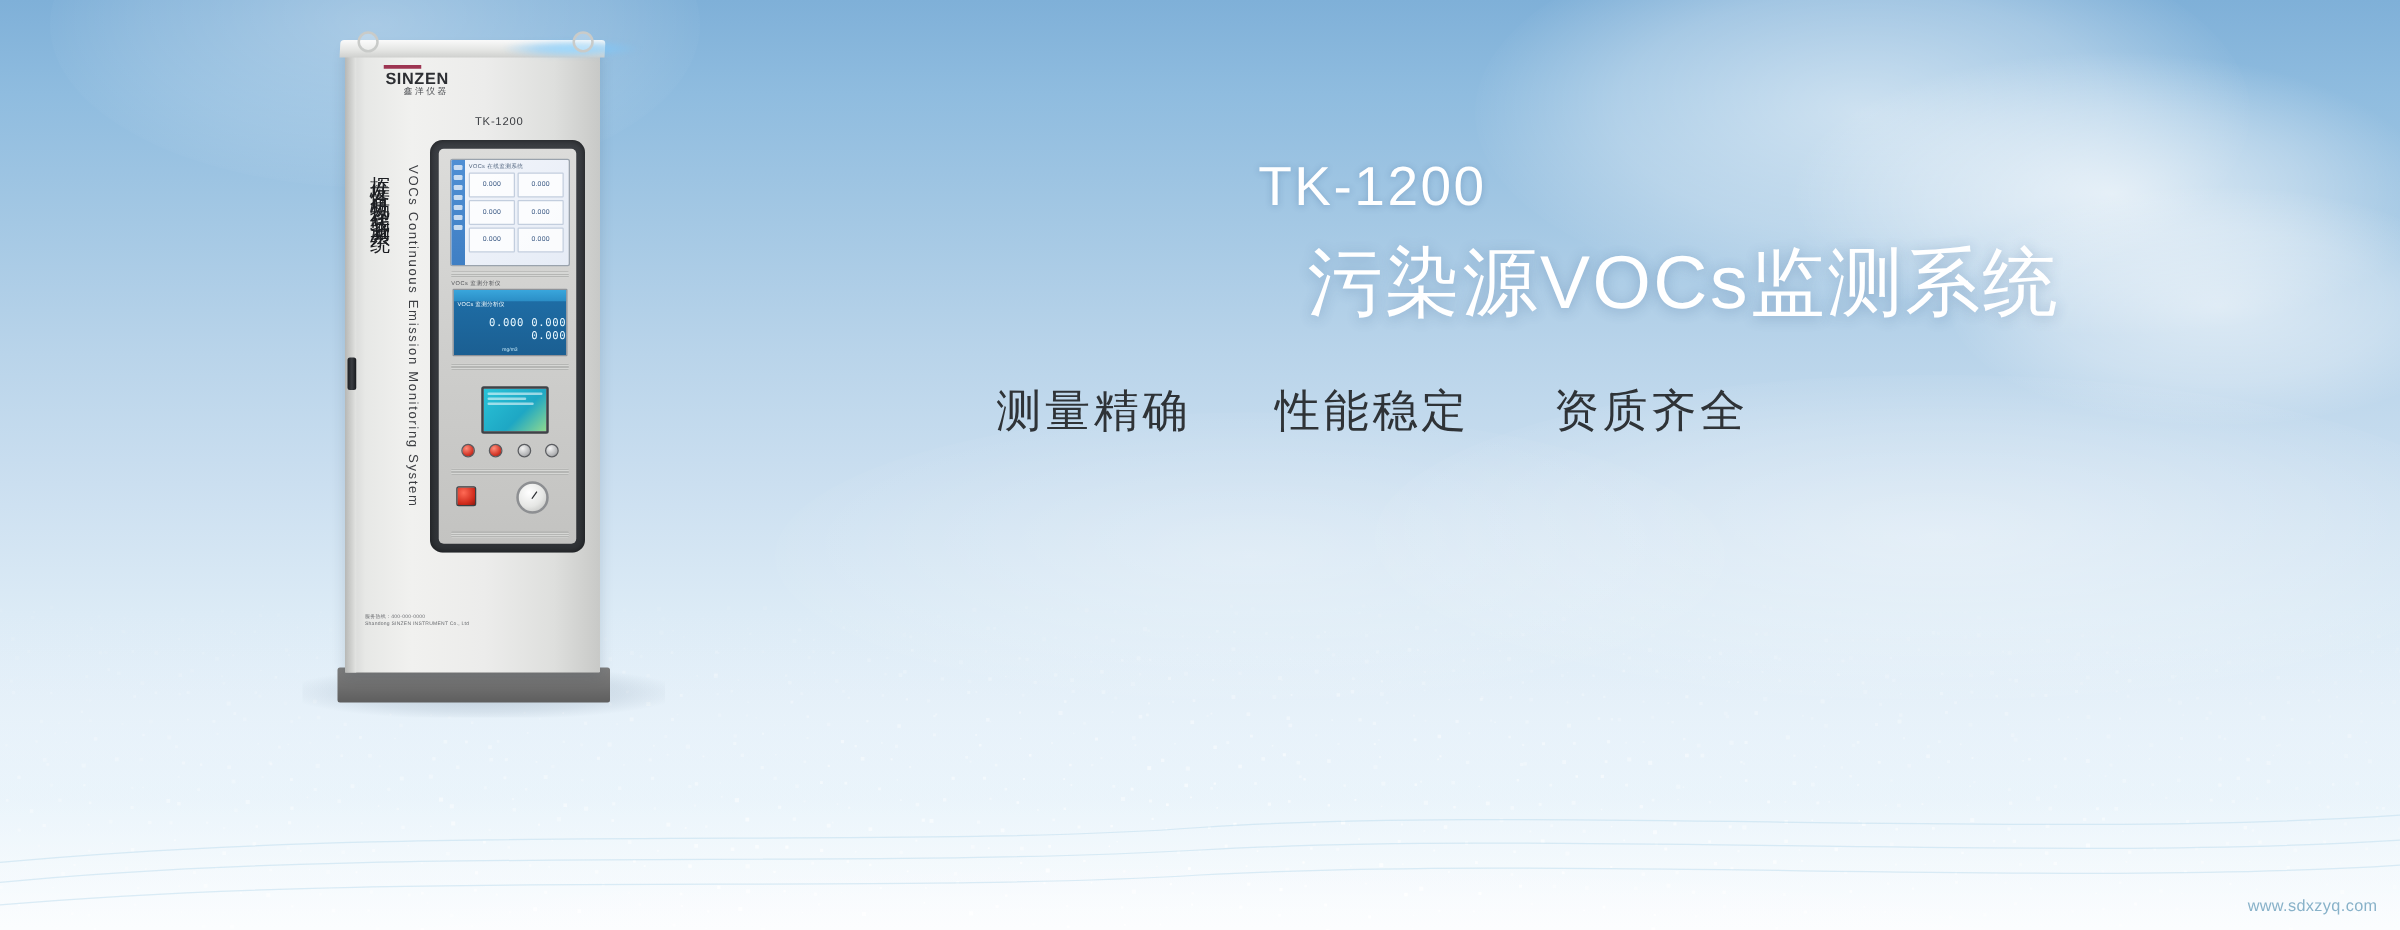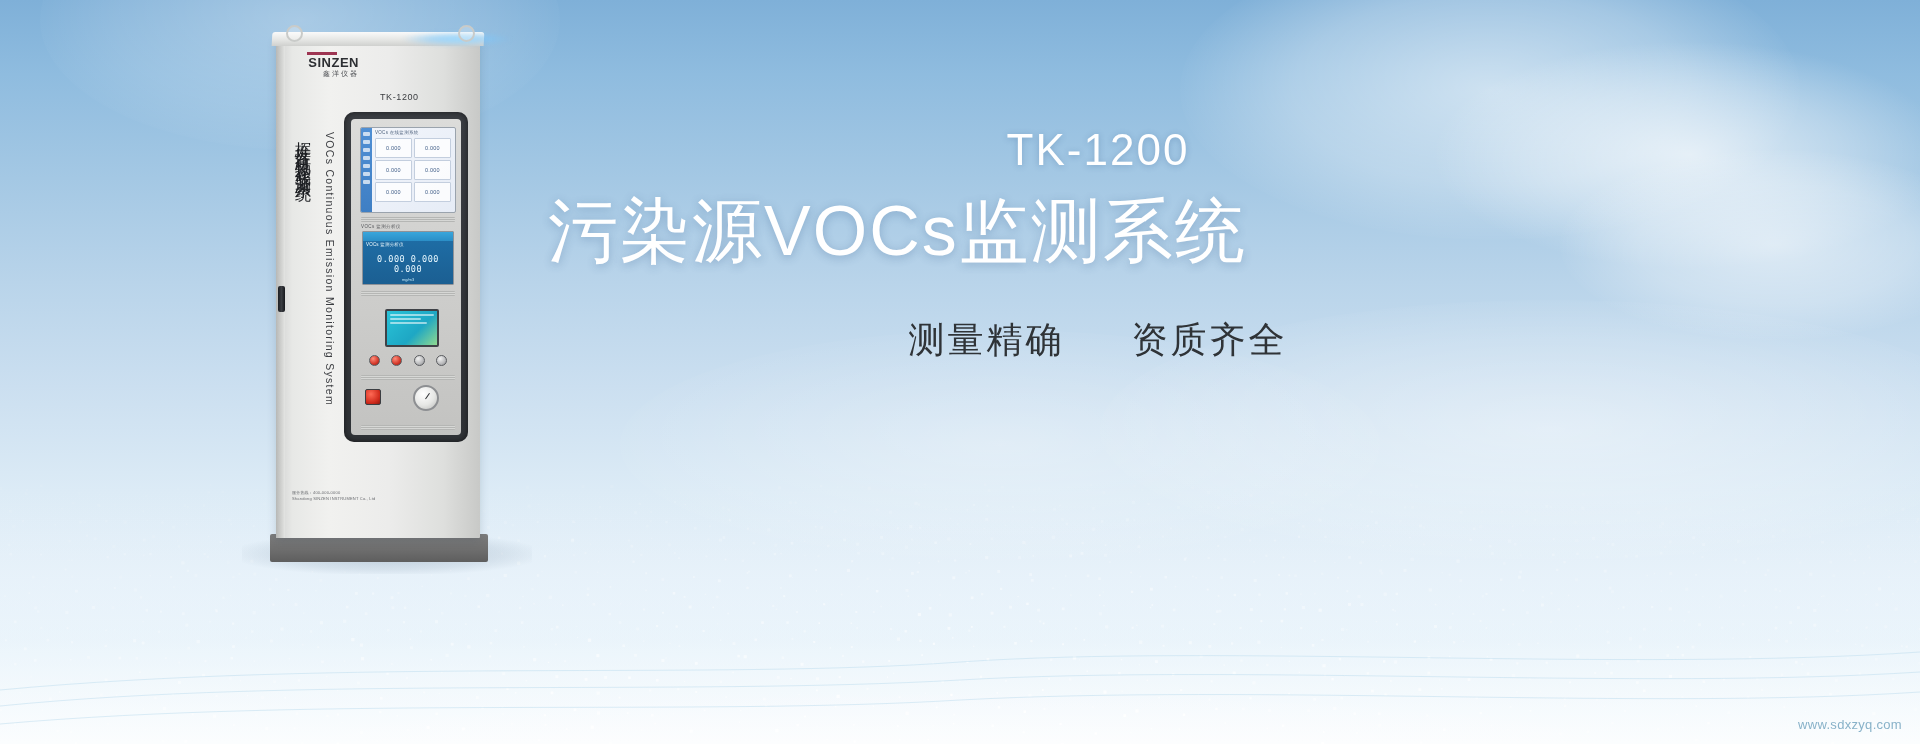--- a/index.html
+++ b/index.html
@@ -311,21 +311,21 @@
     display: inline-block;
     margin: 1px 0 0 3px;
     font-size: 4.5px;
     color: #f0fbff;
     letter-spacing: 0.2px;
   }
   .lcd-readout {
     position: absolute;
     left: 0; top: 22px;
     width: 90px;
-    text-align: center;
+    text-align: right;
     font-family: "DejaVu Sans Mono", "Liberation Mono", monospace;
     font-size: 8.5px;
     color: #e8f8ff;
     letter-spacing: 0.5px;
   }
   .lcd-foot {
     position: absolute;
     left: 0; bottom: 2px;
     width: 90px;
     text-align: center;
@@ -440,22 +440,22 @@
     text-align: center;
     font-size: 44px;
     font-weight: 300;
     color: #ffffff;
     letter-spacing: 2px;
     line-height: 1;
     margin: 0 0 22px 0;
     text-shadow: 0 1px 6px rgba(40,80,130,0.28);
   }
   .main-title {
-    text-align: left;
-    font-size: 70px;
+    text-align: right;
+    font-size: 60px;
     font-weight: 500;
     color: #ffffff;
     letter-spacing: 2px;
     line-height: 1.08;
     margin: 0 0 46px 0;
     white-space: nowrap;
     text-shadow: 0 2px 10px rgba(40,80,130,0.30);
   }
   .features {
     display: flex;
@@ -1976,18 +1976,19 @@
       <div>服务热线：400-000-0000</div>
       <div>Shandong SINZEN INSTRUMENT Co., Ltd</div>
     </div>
   </div>
 
   <div class="copy">
     <div class="model-title">TK-1200</div>
     <div class="main-title">污染源VOCs监测系统</div>
     <div class="features">
       <div class="feature">测量精确</div>
+      <div class="feature">性能稳定</div>
       <div class="feature">资质齐全</div>
     </div>
   </div>
 
   <div class="watermark">www.sdxzyq.com</div>
 </div>
 
 </body></html>

